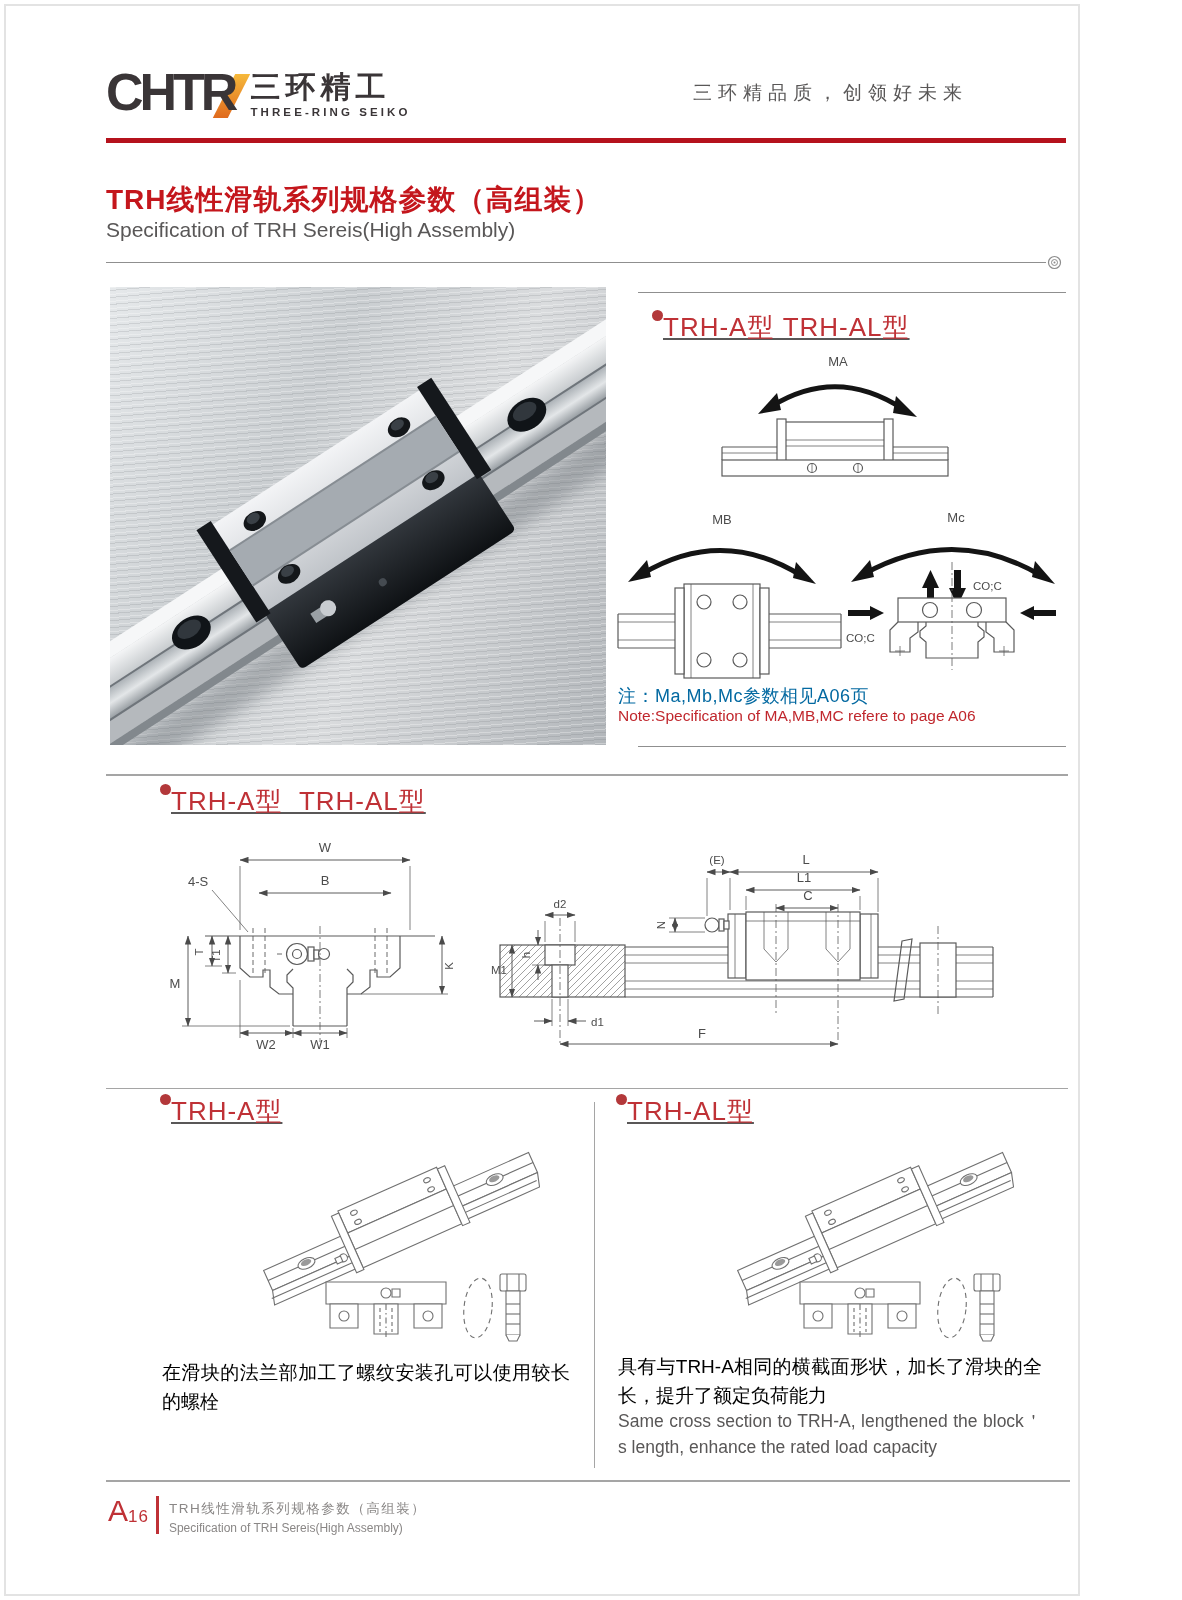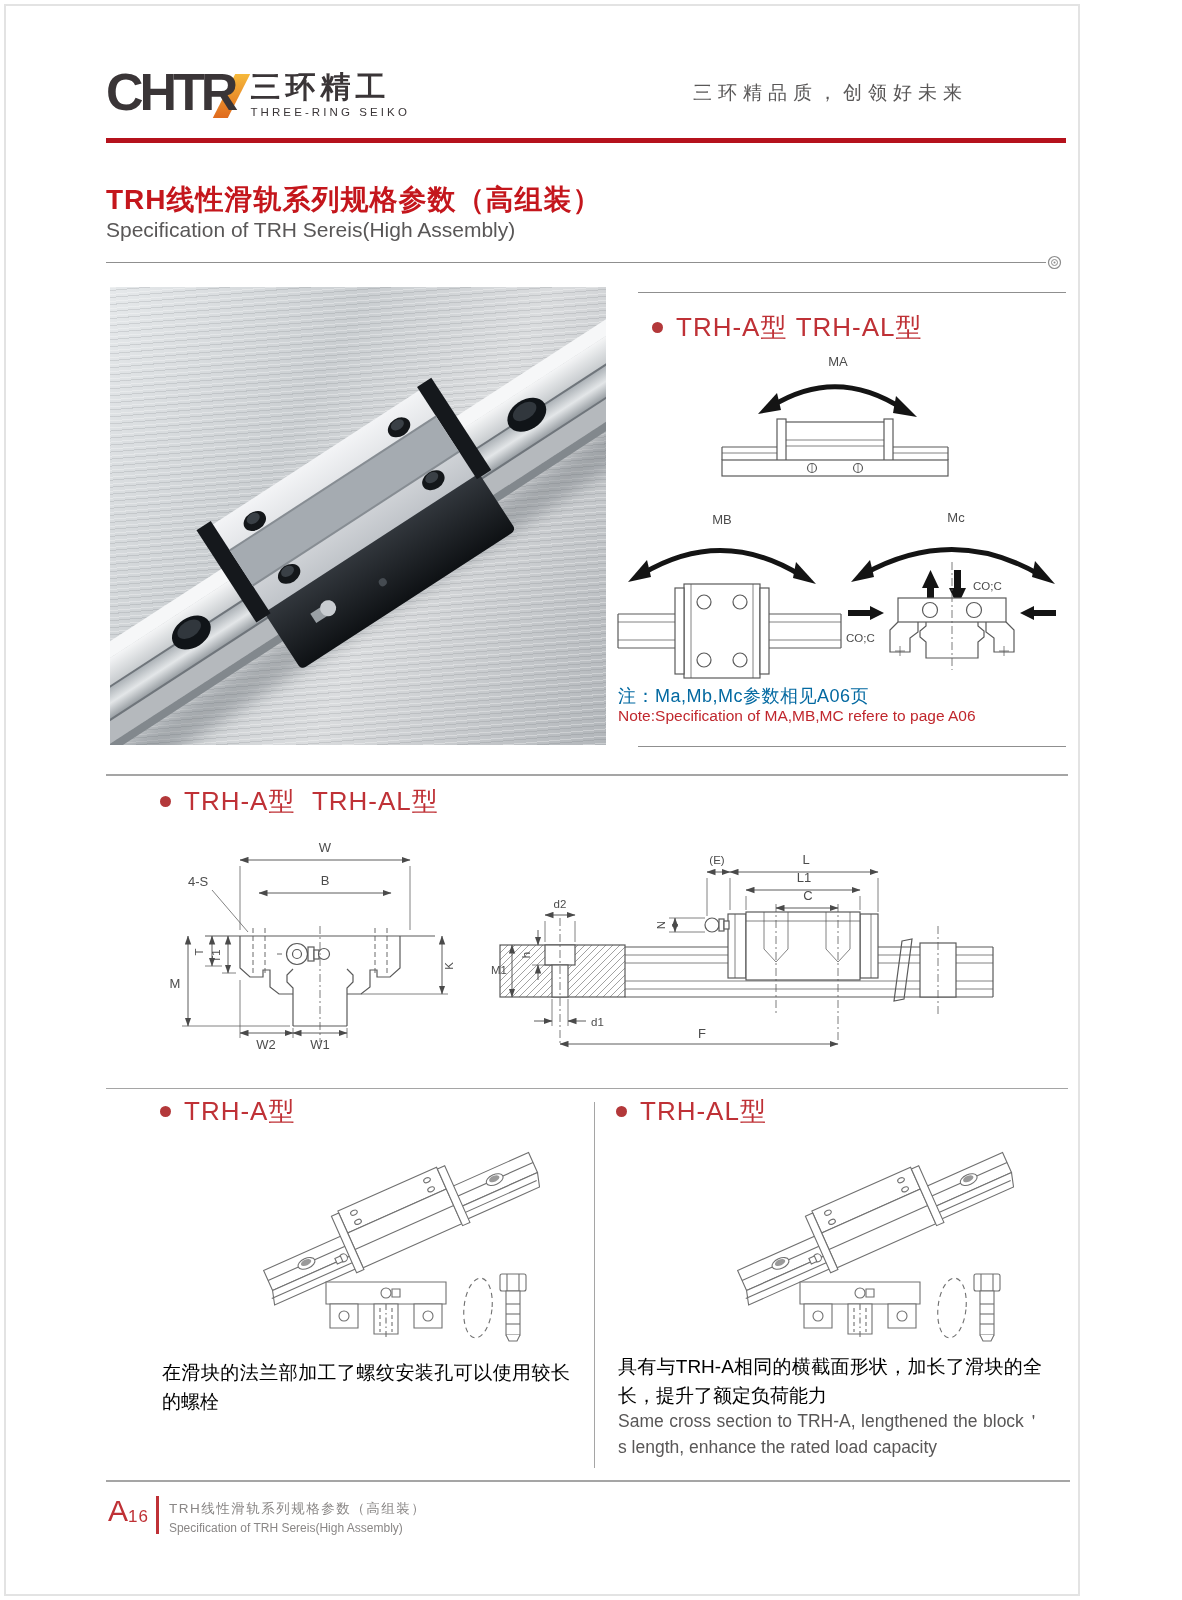--- a/index.html
+++ b/index.html
@@ -8,21 +8,21 @@
   .frame{position:absolute;inset:4px;border:2px solid #e3e3e3;pointer-events:none;}
 
   
   .logo{position:absolute;left:106px;top:66px;display:flex;align-items:flex-start;}
   .logo-chtr-wrap{position:relative;}
   .logo-accent{position:absolute;left:118px;top:8px;width:15px;height:44px;
                background:linear-gradient(180deg,#f6b93b,#e06a1d);transform:skewX(-27deg);}
   .logo-chtr{position:relative;font-size:52px;font-weight:800;color:#3a3537;letter-spacing:-4px;line-height:1;}
   .logo-names{margin-left:16px;padding-top:5px;}
   .logo-cn{font-size:30px;font-weight:700;color:#3a3537;letter-spacing:5px;line-height:1.05;}
-  .logo-en{font-size:11.5px;font-weight:400;color:#3a3537;letter-spacing:3.1px;margin-top:3px;}
+  .logo-en{font-size:11.5px;font-weight:700;color:#3a3537;letter-spacing:3.1px;margin-top:3px;}
   .tagline{position:absolute;right:116px;top:80px;text-align:right;color:#595757;}
   .tagline-cn{font-size:19px;letter-spacing:6px;}
   .tagline-en{font-size:19px;margin-top:3px;}
   .red-rule{position:absolute;left:106px;top:138px;width:960px;height:5px;background:#b5121c;}
 
   
   .doc-title-cn{position:absolute;left:106px;top:181px;font-size:28px;font-weight:700;color:#c4161c;letter-spacing:1px;}
   .doc-title-en{position:absolute;left:106px;top:218px;font-size:21px;color:#595757;}
   .thin-rule{position:absolute;left:106px;top:262px;width:940px;height:1px;background:#8f8f8f;}
   .bullseye{position:absolute;left:1046px;top:254px;}
@@ -30,21 +30,21 @@
   
   .photo{position:absolute;left:110px;top:287px;width:496px;height:458px;overflow:hidden;
          background:linear-gradient(118deg,#e6e9eb 0%,#caced1 35%,#dadcde 60%,#b2b6ba 100%);}
   .photo::before{content:"";position:absolute;inset:0;
          background:repeating-linear-gradient(175deg,rgba(255,255,255,.30) 0 1px,rgba(0,0,0,0) 1px 3px,
                     rgba(95,100,105,.16) 3px 4px,rgba(0,0,0,0) 4px 7px);}
   .photo svg{position:relative;}
 
   
   .panel-line{position:absolute;height:1px;background:#8f8f8f;}
-  .sec-heading{position:absolute;display:flex;align-items:center;gap:13px;}
+  .sec-heading{position:absolute;display:flex;text-decoration:underline;}
   .bullet{width:11px;height:11px;border-radius:50%;background:#b3383a;flex:0 0 auto;}
   .sec-heading .txt{font-size:26px;color:#bf3136;letter-spacing:1px;white-space:pre;}
   .abs{position:absolute;}
   .note-cn{position:absolute;left:618px;top:684px;font-size:18px;color:#0369a1;letter-spacing:0.5px;}
   .note-en{position:absolute;left:618px;top:707px;font-size:15.5px;color:#c0272d;}
 
   .divider{position:absolute;left:106px;width:962px;background:#a5a5a5;}
   .vdiv{position:absolute;left:594px;top:1102px;width:1px;height:366px;background:#a5a5a5;}
 
   .para-cn{position:absolute;font-size:19px;color:#000000;line-height:1.55;text-align:justify;}

